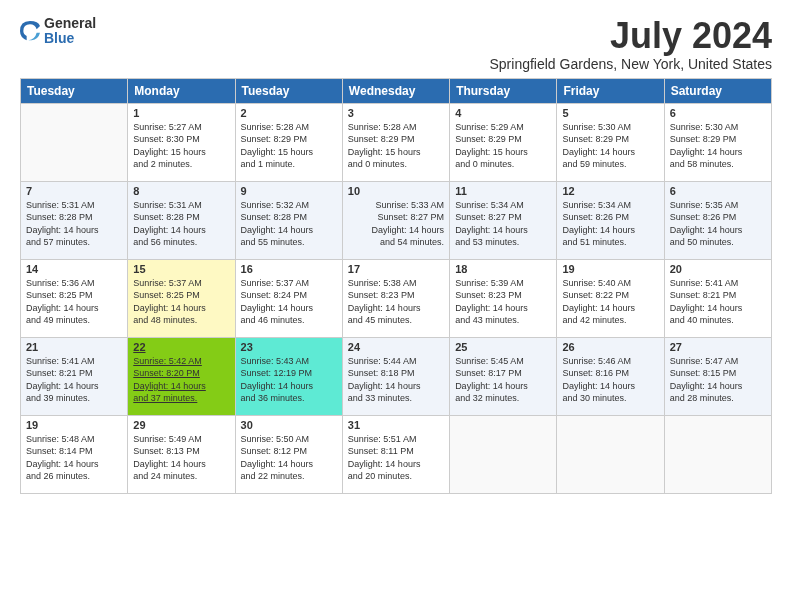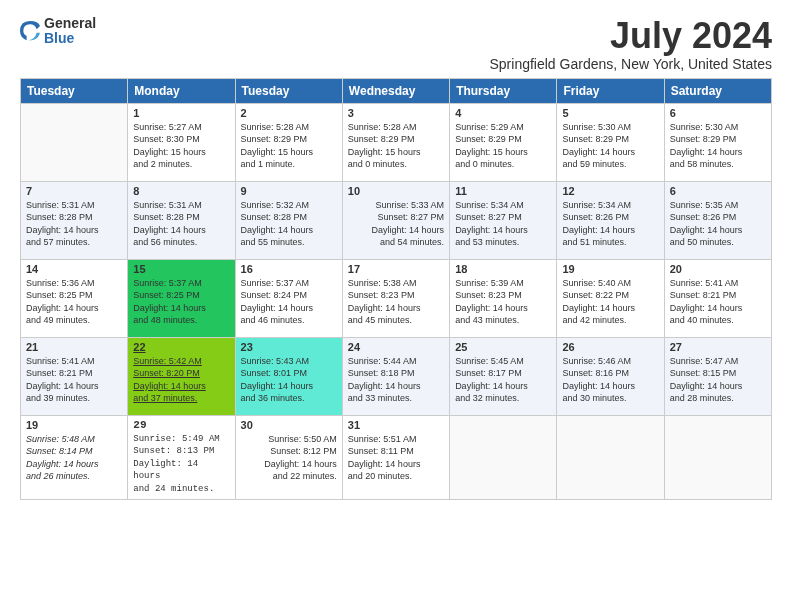--- a/index.html
+++ b/index.html
@@ -229,21 +229,21 @@
           </td>
         </tr>
         <tr>
           <td style="background: rgb(255, 255, 255);">
             <span class="day-num">14</span>
             <div class="day-info" style="white-space: pre-line;">Sunrise: 5:36 AM
 Sunset: 8:25 PM
 Daylight: 14 hours
 and 49 minutes.</div>
           </td>
-          <td style="background: #22c55e;">
+          <td style="background: #fef9c3;">
             <span class="day-num">15</span>
             <div class="day-info" style="white-space: pre-line;">Sunrise: 5:37 AM
 Sunset: 8:25 PM
 Daylight: 14 hours
 and 48 minutes.</div>
           </td>
           <td style="background: rgb(255, 255, 255);">
             <span class="day-num">16</span>
             <div class="day-info" style="white-space: pre-line;">Sunrise: 5:37 AM
 Sunset: 8:24 PM
@@ -290,21 +290,21 @@
           <td style="background: #84cc16; text-decoration: underline;">
             <span class="day-num">22</span>
             <div class="day-info" style="white-space: pre-line;">Sunrise: 5:42 AM
 Sunset: 8:20 PM
 Daylight: 14 hours
 and 37 minutes.</div>
           </td>
           <td style="background: #5eead4;">
             <span class="day-num">23</span>
             <div class="day-info" style="white-space: pre-line;">Sunrise: 5:43 AM
-Sunset: 8:01 PM
+Sunset: 12:19 PM
 Daylight: 14 hours
 and 36 minutes.</div>
           </td>
           <td style="background: rgb(240, 244, 250);">
             <span class="day-num">24</span>
             <div class="day-info" style="white-space: pre-line;">Sunrise: 5:44 AM
 Sunset: 8:18 PM
 Daylight: 14 hours
 and 33 minutes.</div>
           </td>
@@ -326,35 +326,35 @@
             <span class="day-num">27</span>
             <div class="day-info" style="white-space: pre-line;">Sunrise: 5:47 AM
 Sunset: 8:15 PM
 Daylight: 14 hours
 and 28 minutes.</div>
           </td>
         </tr>
         <tr>
           <td style="background: rgb(255, 255, 255);">
             <span class="day-num">19</span>
-            <div class="day-info" style="white-space: pre-line; font-style: italic;">Sunrise: 5:48 AM
+            <div class="day-info" style="white-space: pre-line;">Sunrise: 5:48 AM
 Sunset: 8:14 PM
 Daylight: 14 hours
 and 26 minutes.</div>
           </td>
-          <td style="background: rgb(255, 255, 255); font-family: Liberation Mono, monospace;">
+          <td style="background: rgb(255, 255, 255);">
             <span class="day-num">29</span>
             <div class="day-info" style="white-space: pre-line;">Sunrise: 5:49 AM
 Sunset: 8:13 PM
 Daylight: 14 hours
 and 24 minutes.</div>
           </td>
           <td style="background: rgb(255, 255, 255);">
             <span class="day-num">30</span>
-            <div class="day-info" style="white-space: pre-line; text-align: right;">Sunrise: 5:50 AM
+            <div class="day-info" style="white-space: pre-line;">Sunrise: 5:50 AM
 Sunset: 8:12 PM
 Daylight: 14 hours
 and 22 minutes.</div>
           </td>
           <td style="background: rgb(255, 255, 255);">
             <span class="day-num">31</span>
             <div class="day-info" style="white-space: pre-line;">Sunrise: 5:51 AM
 Sunset: 8:11 PM
 Daylight: 14 hours
 and 20 minutes.</div>

